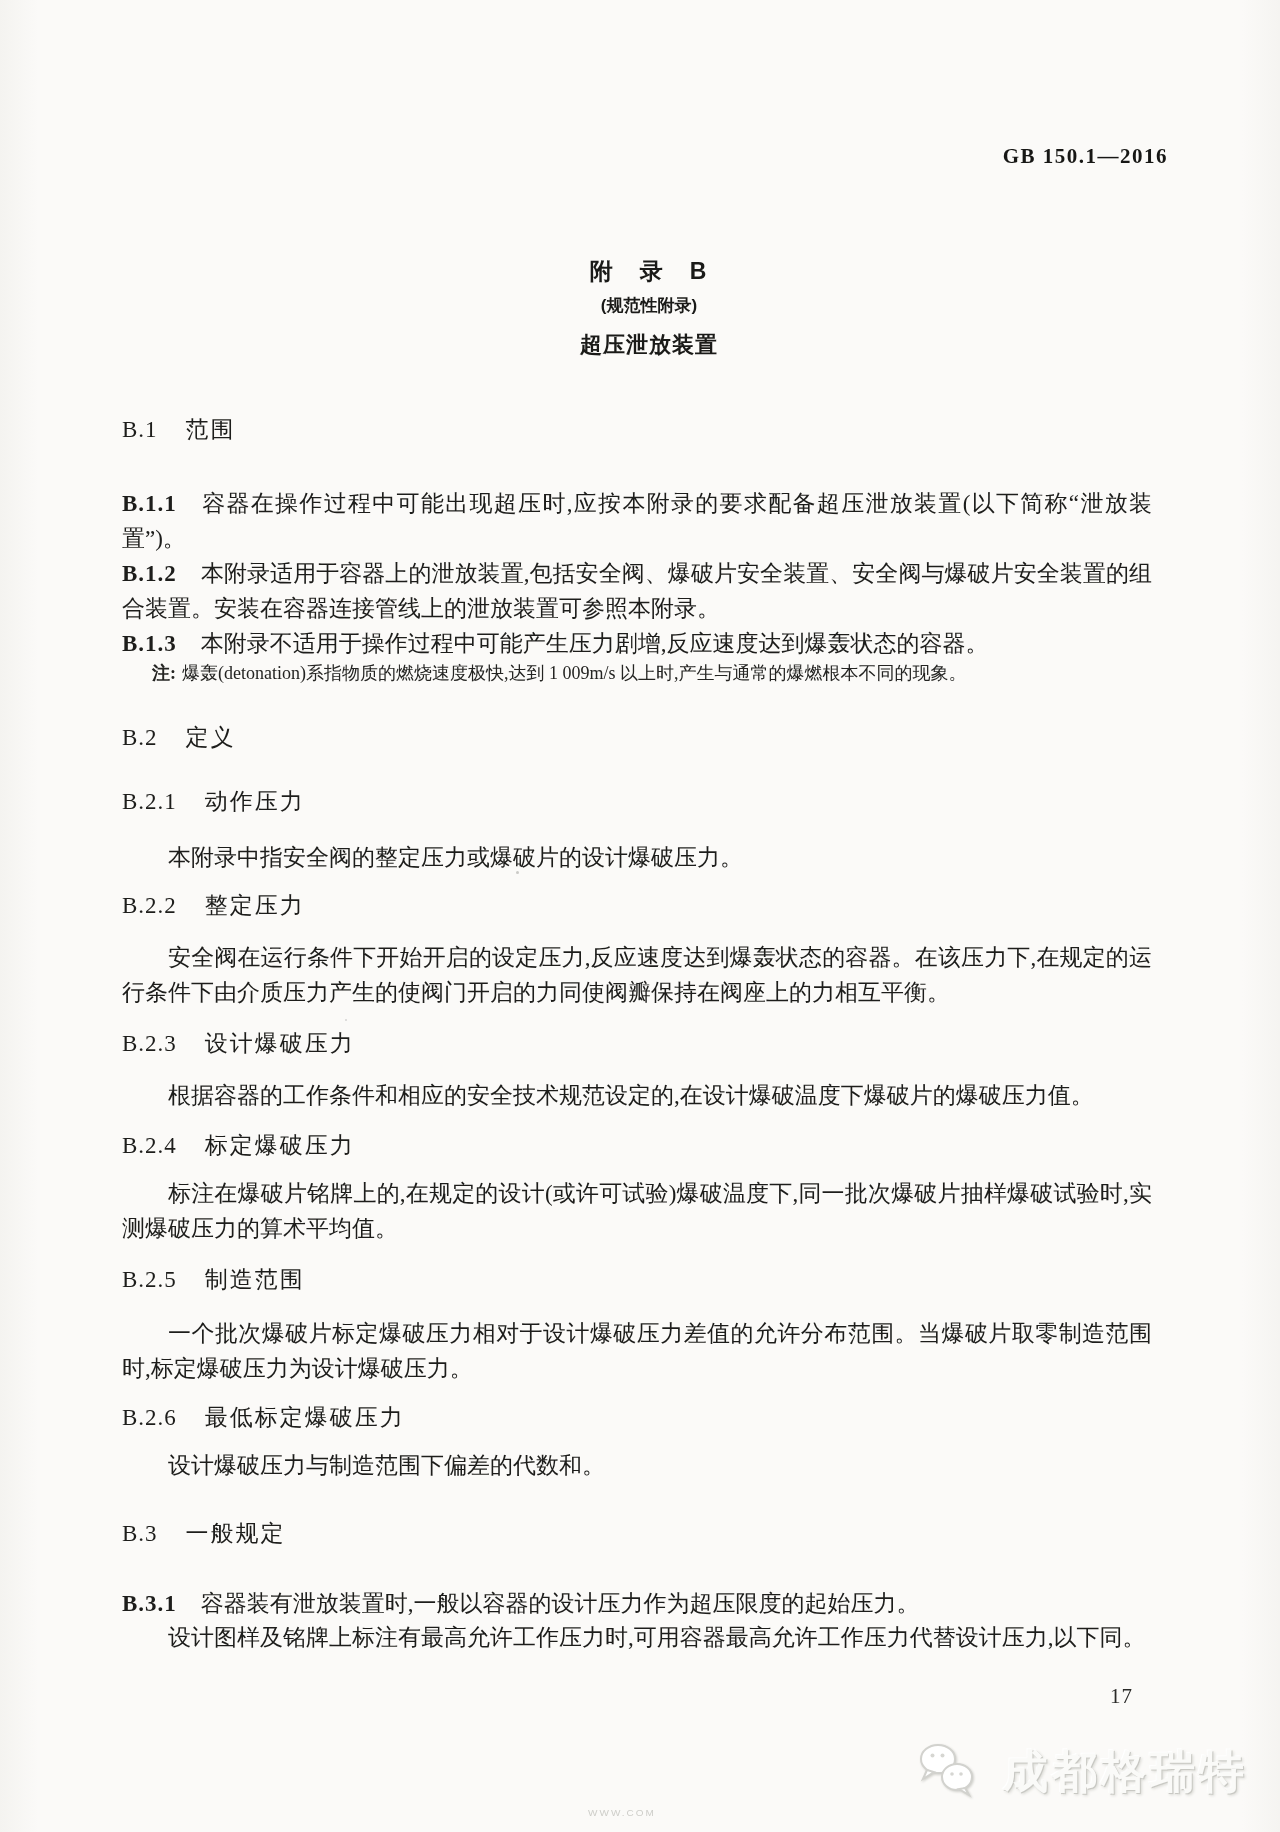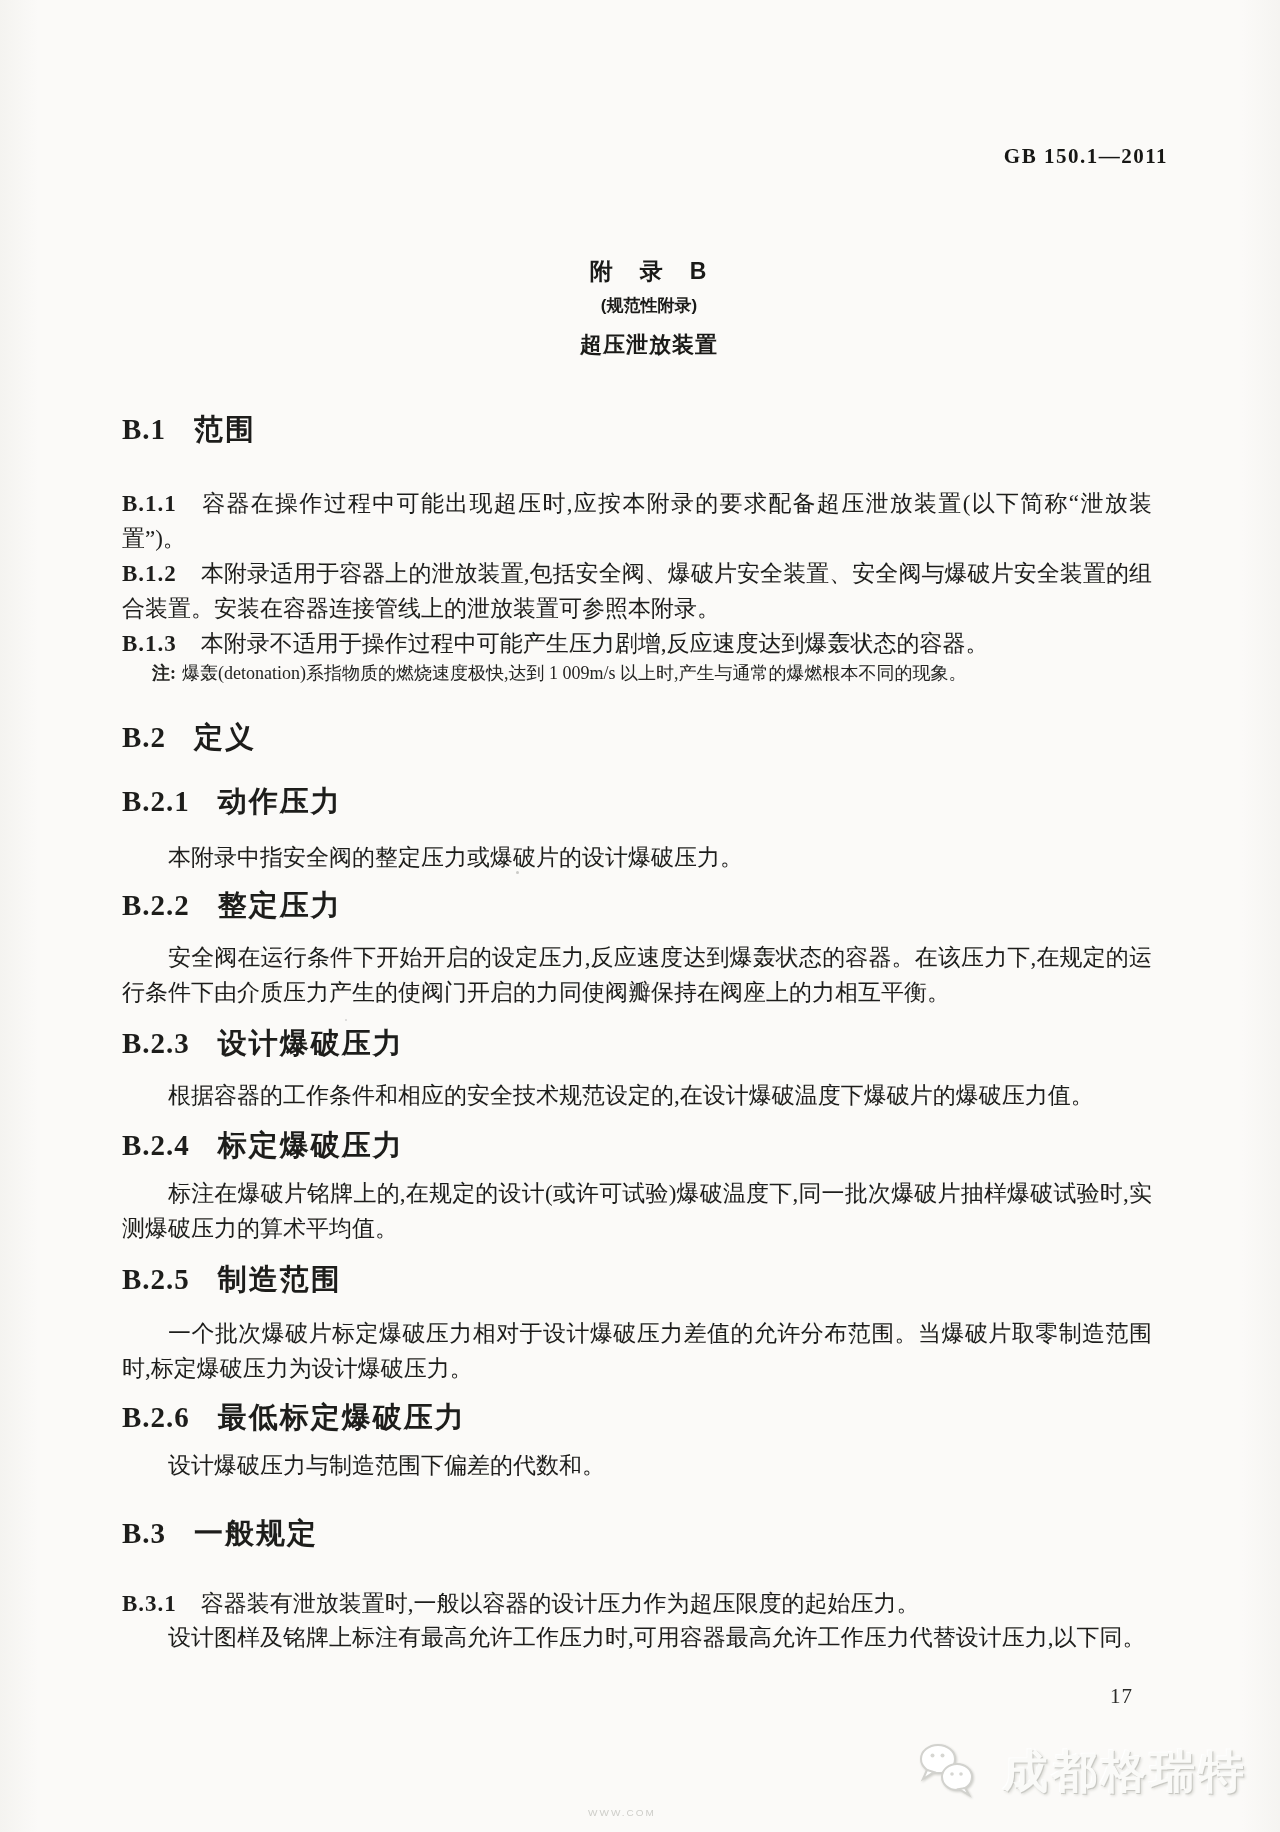--- a/index.html
+++ b/index.html
@@ -26,21 +26,21 @@
     position:absolute;left:9px;width:100%;
     text-align:center;
     font-family:"Liberation Sans","DejaVu Sans",sans-serif;
     font-weight:700;color:#1a1a18;
   }
   .t1{top:256px;font-size:23px;letter-spacing:2px;}
   .t2{top:294px;font-size:17px;}
   .t3{top:330px;font-size:22px;letter-spacing:1px;}
   
   .h1,.h2,.clause,.para,.note{position:absolute;left:122px;width:1030px;line-height:35px;}
-  .h1,.h2{font-size:29px;font-weight:700;white-space:nowrap;width:auto;}
+  .h1,.h2{font-size:23px;font-weight:400;white-space:nowrap;width:auto;}
   .hnum{font-family:"Liberation Serif","DejaVu Serif",serif;margin-right:28px;letter-spacing:1px;}
   .htitle{font-family:"Liberation Sans","DejaVu Sans",sans-serif;letter-spacing:2px;}
   .clause,.para{font-size:23px;text-align:justify;}
   .cnum{font-weight:700;margin-right:24px;letter-spacing:1px;}
   .para{text-indent:2em;}
   .note{left:152px;width:auto;font-size:18px;line-height:30px;white-space:nowrap;color:#242422;}
   .note-label{font-weight:700;margin-right:6px;}
   
   .page-number{
     position:absolute;top:1684px;left:1110px;
@@ -71,21 +71,21 @@
   .speck{position:absolute;border-radius:50%;background:#8d8d89;}
   .s1{left:516px;top:871px;width:3px;height:3px;opacity:.45;}
   .s2{left:711px;top:956px;width:3px;height:3px;opacity:.40;}
   .s3{left:345px;top:1019px;width:2px;height:2px;opacity:.35;}
 </style>
 </head>
 <body>
 
 <div class="page">
 
-  <div class="doc-header">GB 150.1—2011</div>
+  <div class="doc-header">GB 150.1—2016</div>
 
   <div class="title-line t1">附　录　B</div>
   <div class="title-line t2">(规范性附录)</div>
   <div class="title-line t3">超压泄放装置</div>
 
   <div class="h1" style="top:412px">
     <span class="hnum">B.1</span><span class="htitle">范围</span>
   </div>
 
   <div class="clause" style="top:486px">

